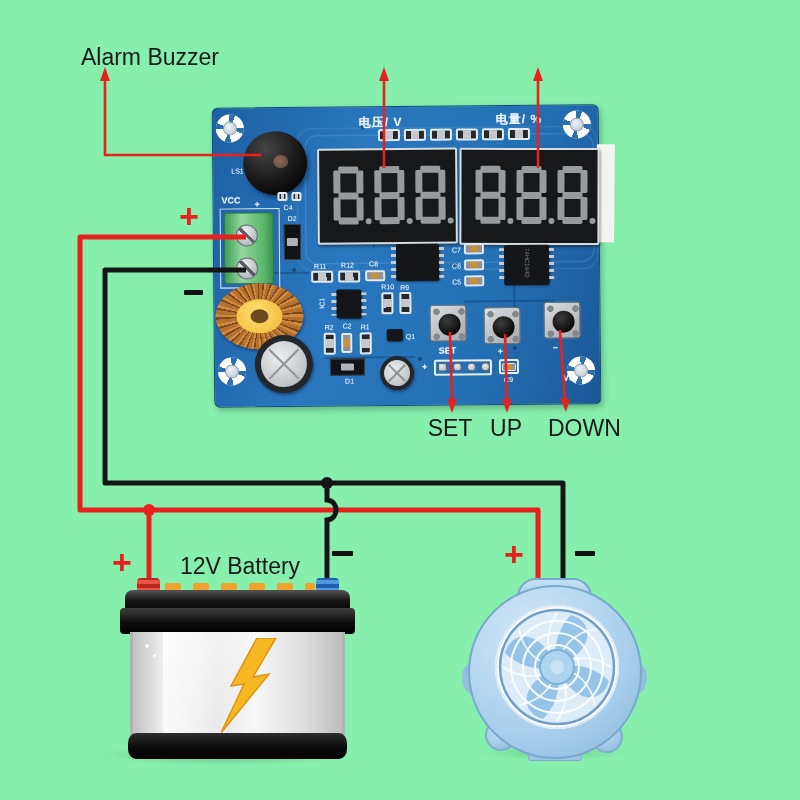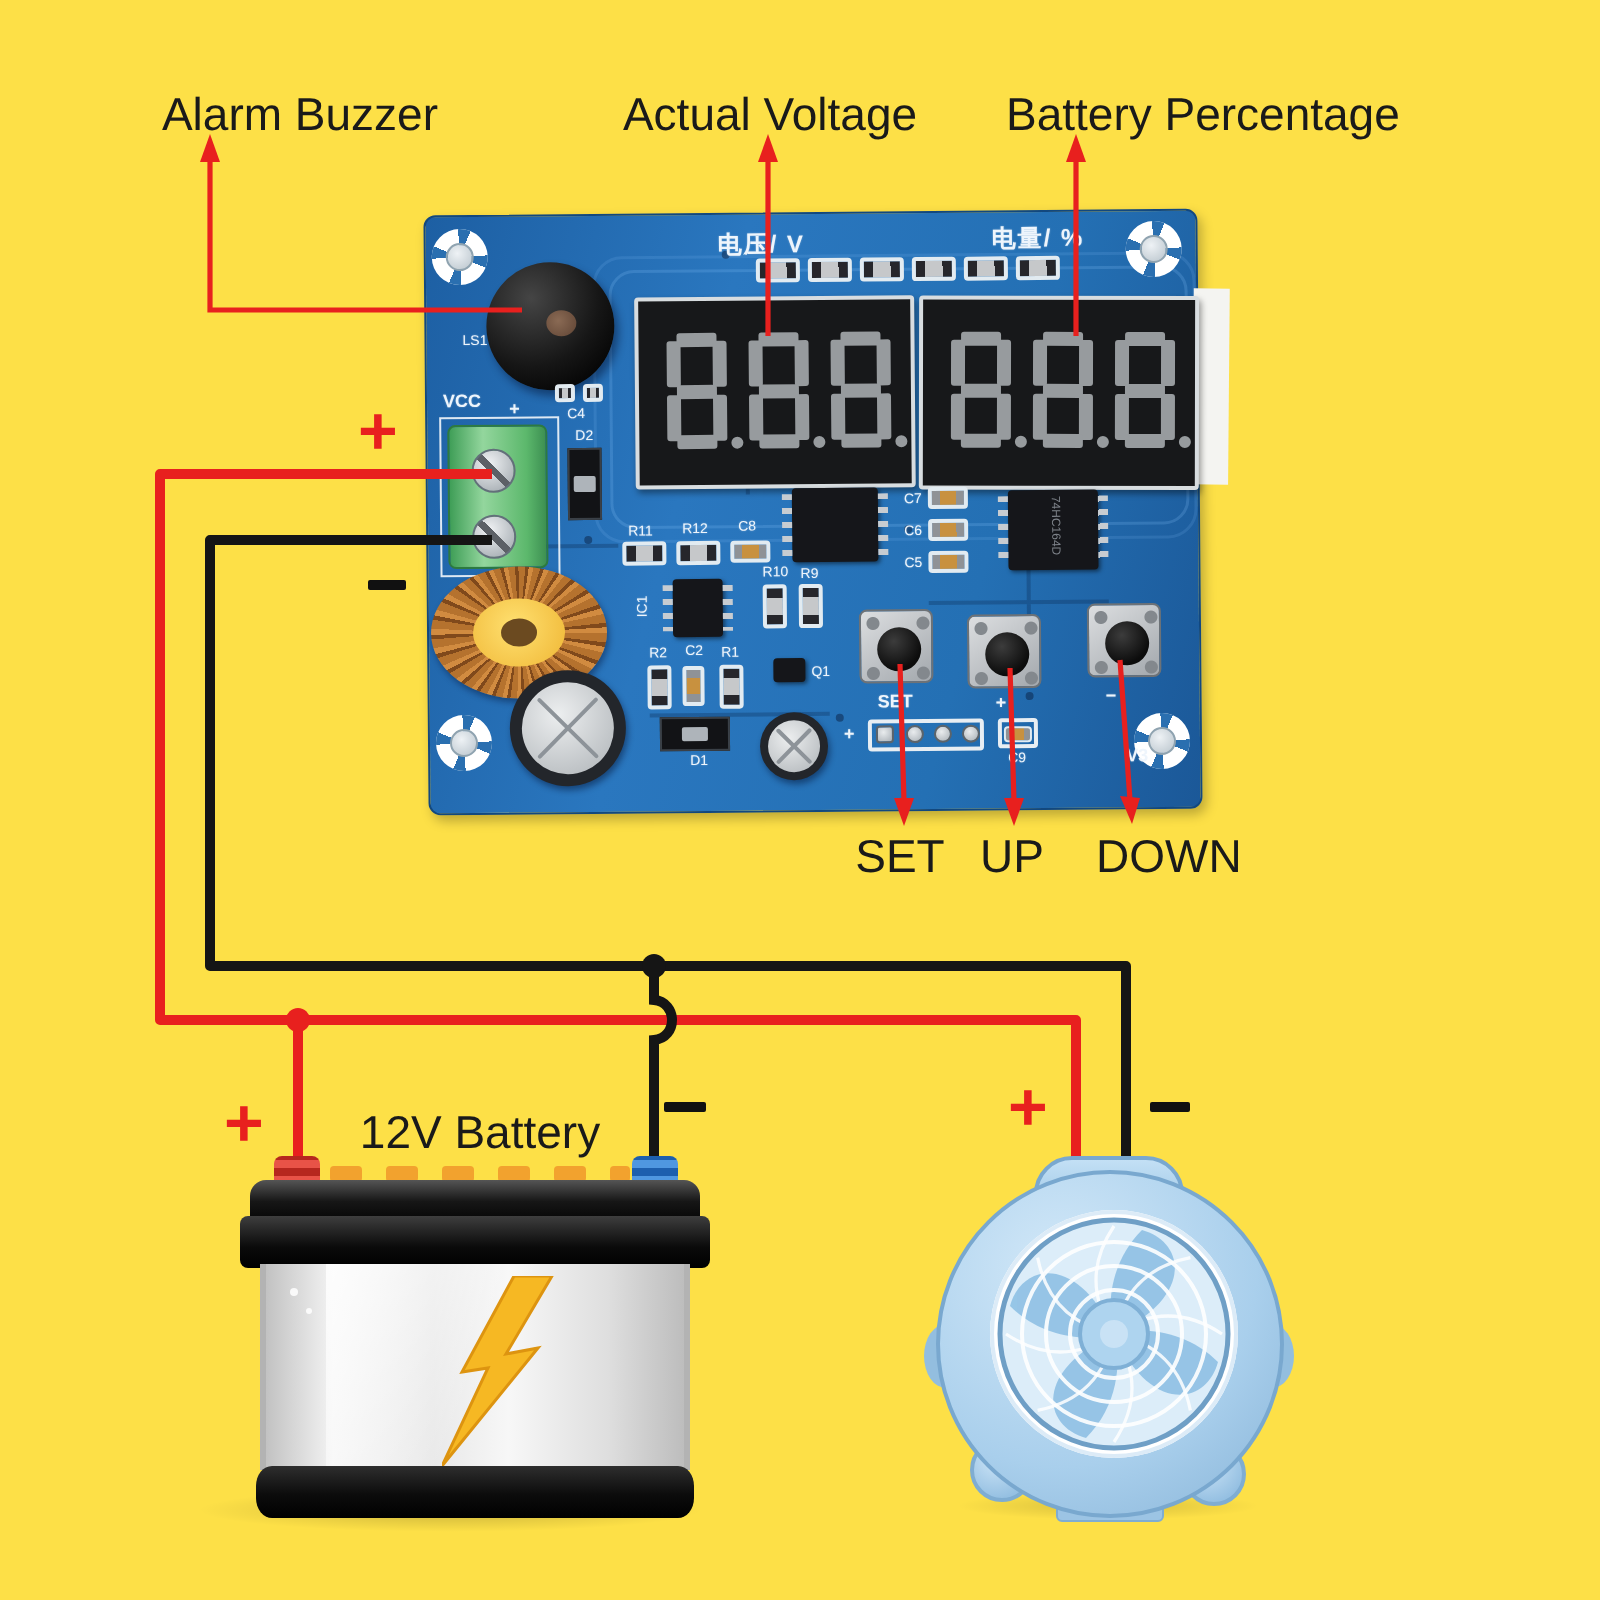--- a/index.html
+++ b/index.html
@@ -1,16 +1,16 @@
 <!DOCTYPE html>
 <html><head>
 <meta charset="utf-8">
 <style>
   html,body{margin:0;padding:0;background:#fff;}
-  .canvas{position:relative;width:800px;height:800px;background:#fde047;overflow:hidden;
+  .canvas{position:relative;width:800px;height:800px;background:#86efac;overflow:hidden;
           font-family:"Liberation Sans",sans-serif;color:#111;}
   
   .lbl{position:absolute;font-size:23px;color:#1a1a1a;text-align:center;white-space:nowrap;z-index:6;}
   .plus{position:absolute;color:#e8201e;font-size:34px;font-weight:bold;line-height:1;z-index:6;}
   .minusbar{position:absolute;width:20px;height:4.5px;background:#111;z-index:6;border-radius:1px;}
   
   .board{position:absolute;left:213px;top:106px;width:385px;height:298px;z-index:2;
          background:linear-gradient(105deg,#1d5fa3,#2a77bf 35%,#2470b4 70%,#1b5898);
          border:1px solid #12487f;border-radius:6px;transform:rotate(-0.5deg);
          box-shadow:2px 3px 6px rgba(0,0,0,.25);}
@@ -112,22 +112,20 @@
         background:radial-gradient(circle at 38% 32%,#cce4f6,#95c0e2 75%);border:2px solid #7fadd2;box-sizing:border-box;}
   .fan-base{position:absolute;left:66px;top:176px;width:52px;height:11px;border-radius:3px;background:#9cc4e4;border:1px solid #7fadd2;}
   svg{display:block;}
 </style>
 </head>
 <body>
 
 <div class="canvas">
 
   <div class="lbl" style="left:75px;top:44px;width:150px;">Alarm Buzzer</div>
-  <div class="lbl" style="left:310px;top:44px;width:150px;">Actual Voltage</div>
-  <div class="lbl" style="left:503px;top:44px;width:196px;">Battery Percentage</div>
   <div class="lbl" style="left:425px;top:415px;width:50px;">SET</div>
   <div class="lbl" style="left:486px;top:415px;width:40px;">UP</div>
   <div class="lbl" style="left:548px;top:415px;width:72px;">DOWN</div>
   <div class="lbl" style="left:175px;top:553px;width:130px;text-align:center;">12V Battery</div>
 
   <div class="plus" style="left:179px;top:199px;">+</div>
   <div class="minusbar" style="left:184px;top:290px;width:19px;" title="−"></div>
   <div class="plus" style="left:112px;top:545px;">+</div>
   <div class="minusbar" style="left:332px;top:551px;width:21px;" title="−"></div>
   <div class="plus" style="left:504px;top:537px;">+</div>

